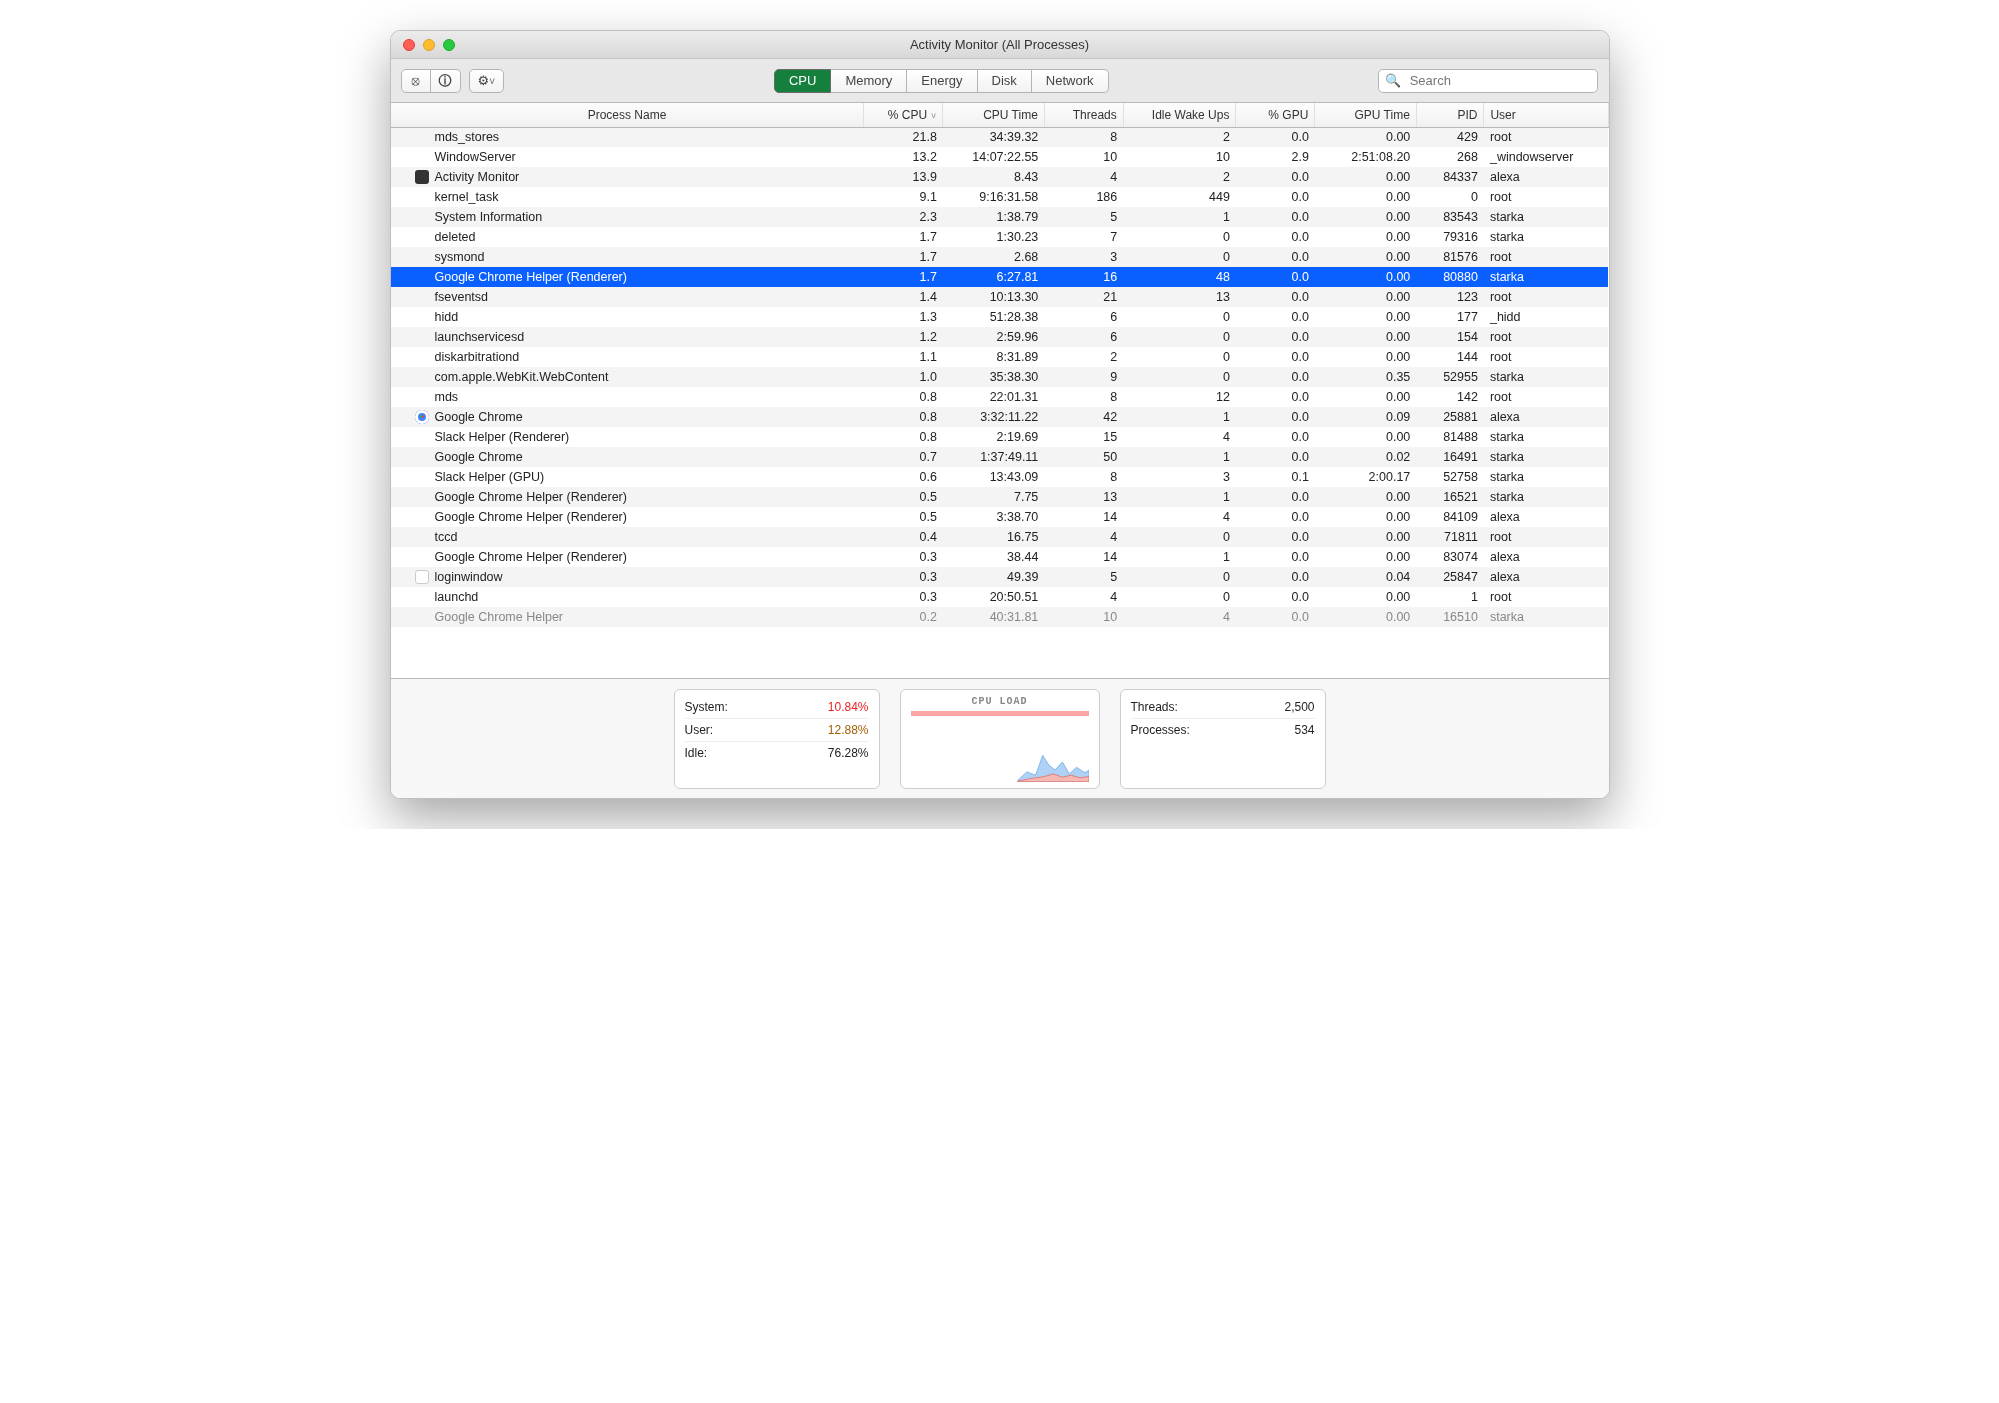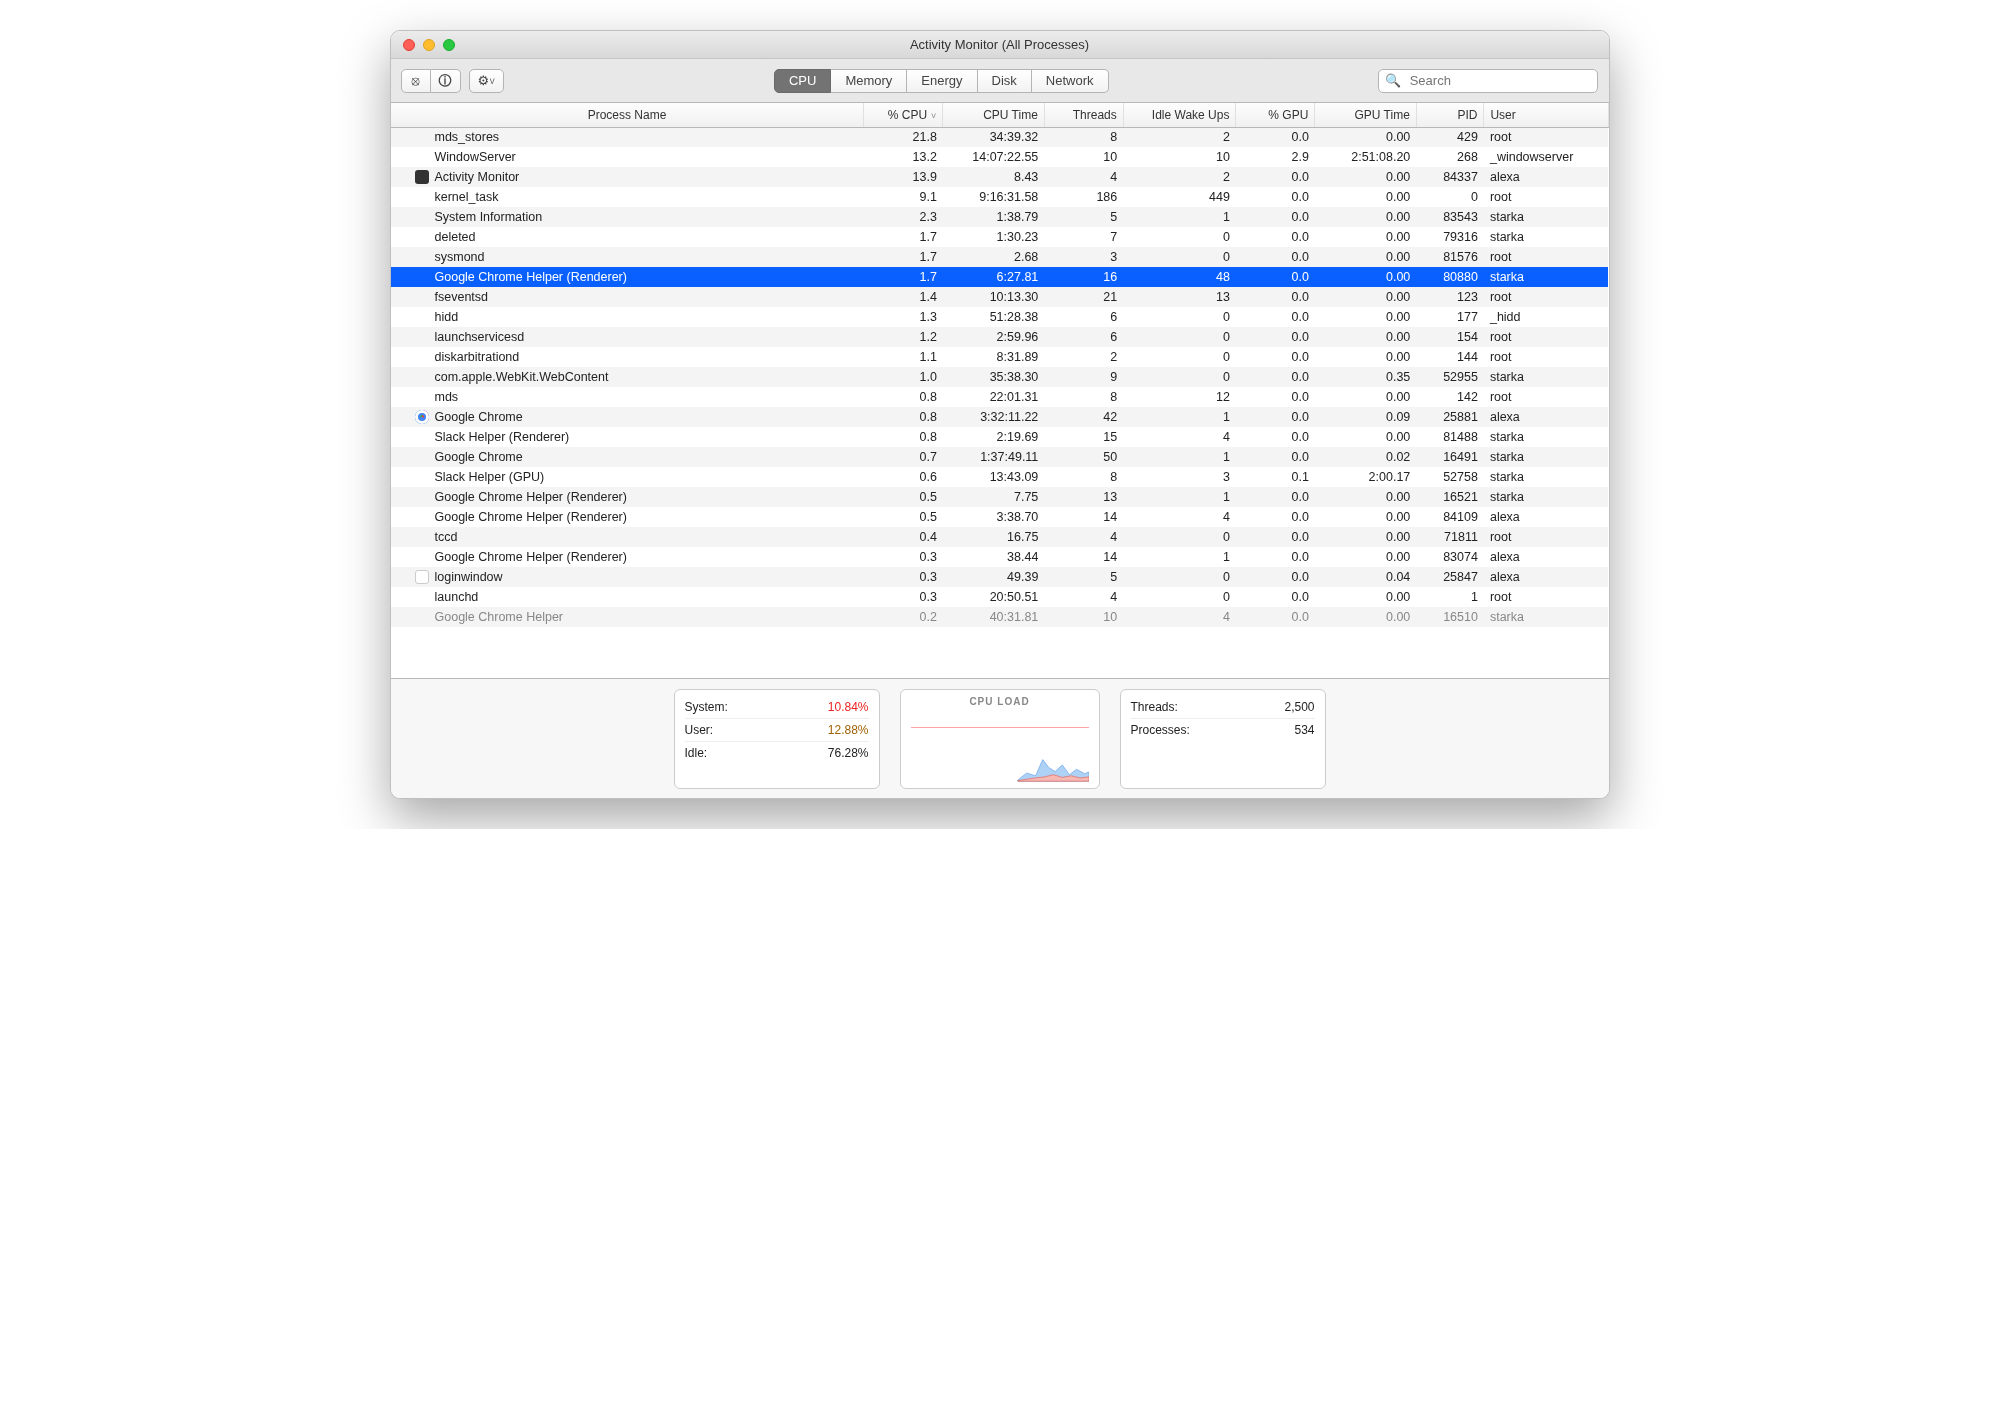--- a/index.html
+++ b/index.html
@@ -73,21 +73,21 @@
     justify-content: center;
     font-size: 13px;
     color: #444;
   }
   .btn:first-child { border-radius: 5px 0 0 5px; }
   .btn:last-child { border-radius: 0 5px 5px 0; }
   .btn:only-child { border-radius: 5px; }
   .btn + .btn { border-left: none; }
   .seg { display: flex; margin: 0 auto; }
   .seg .btn { padding: 0 14px; font-size: 13px; }
-  .seg .btn.active { background: #737373; color: #fff; border-color:#6a6a6a;}
+  .seg .btn.active { background: #15803d; color: #fff; border-color:#6a6a6a;}
   .search-wrap {
     display: flex; align-items: center;
     background: #fff; border: 1px solid #b4b4b4;
     border-radius: 5px; height: 24px; width: 220px;
     padding: 0 6px; gap: 6px;
   }
   .search-wrap input {
     border: none; outline: none; flex: 1; font-size: 13px;
     background: transparent;
   }
@@ -139,21 +139,21 @@
   .panel {
     border: 1px solid #ccc;
     border-radius: 6px;
     background: #fff;
     height: 100px;
     padding: 6px 10px;
     font-size: 12px;
   }
   .panel.stats { width: 206px; }
   .panel.graph { width: 200px; display:flex; flex-direction:column;}
-  .panel.graph .gtitle { text-align:center; font-size:10px; letter-spacing:0.1em; color:#888; font-weight:600; border-bottom:1px solid #fca5a5; padding-bottom:20px;}
+  .panel.graph .gtitle { text-align:center; font-size:10px; letter-spacing:0.1em; color:#888; font-weight:600; border-bottom:5px solid #fca5a5; padding-bottom:4px;font-family:Liberation Mono, monospace;}
   .panel.graph .gbody { flex:1; position:relative; }
   .srow {
     display: flex; justify-content: space-between;
     border-bottom: 1px solid #eee; padding: 4px 0;
   }
   .srow:last-child { border-bottom:none; }
   .red-t { color: #e22; }
   .blue-t { color: #a16207; }
   svg.spark { position:absolute; bottom:0; left:0; right:0; width:100%; height:80%;}
   .cutoff-row td { color:#888; }

